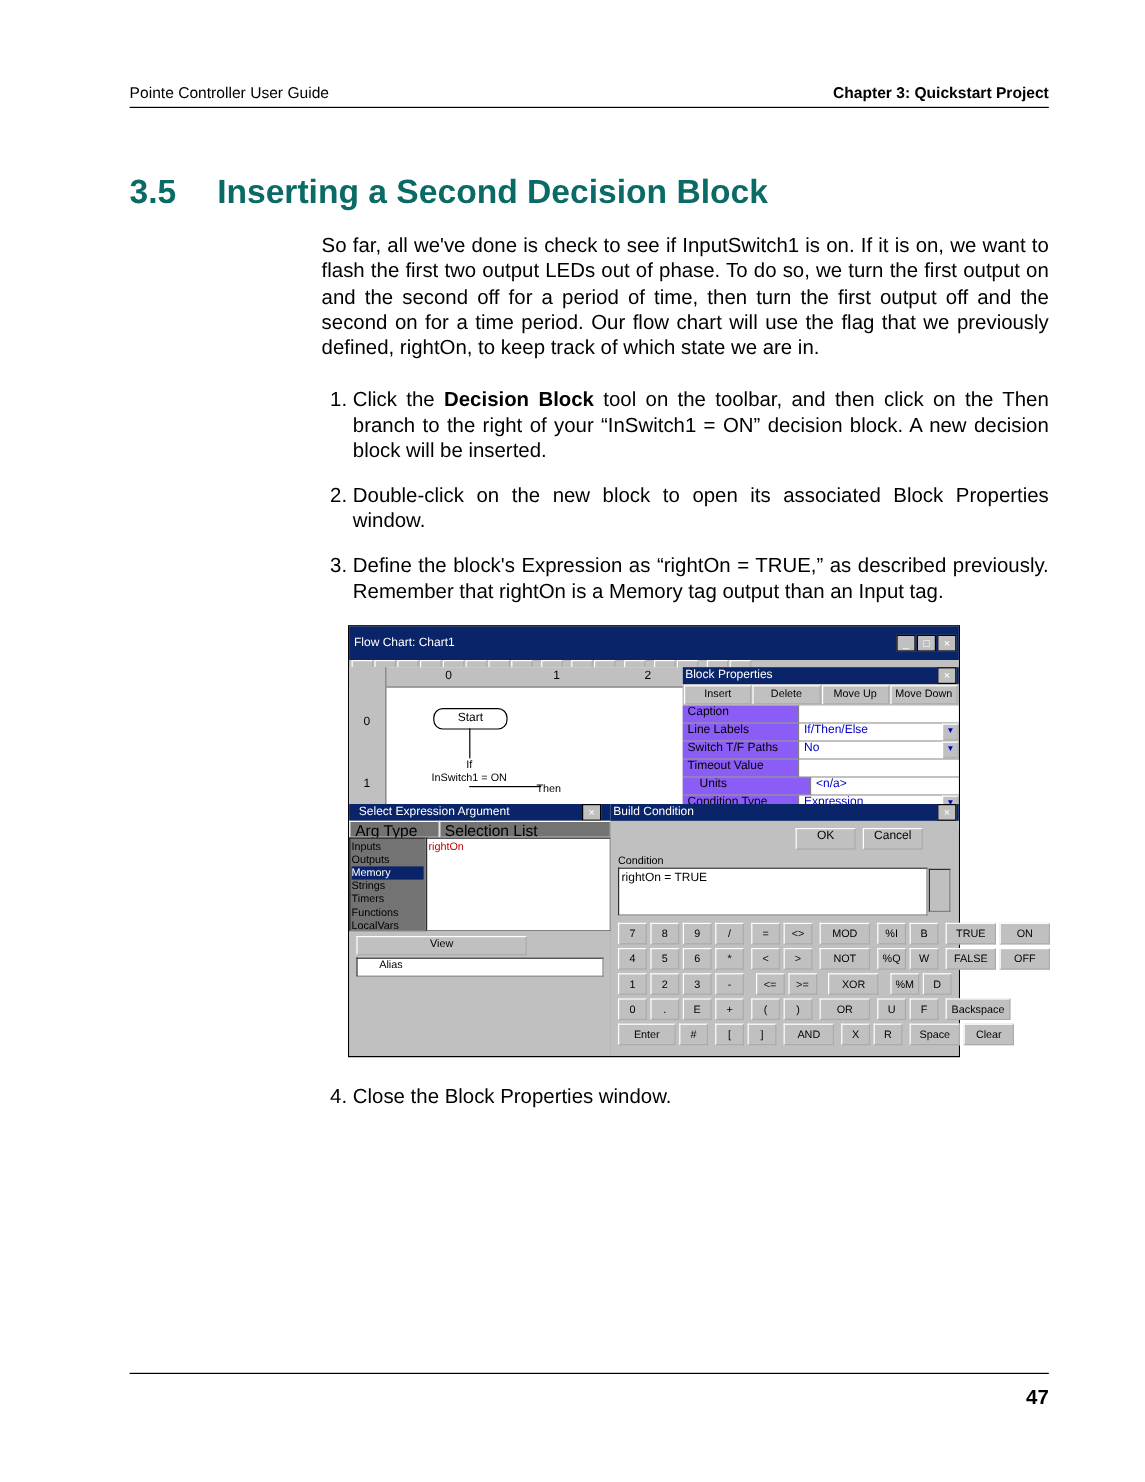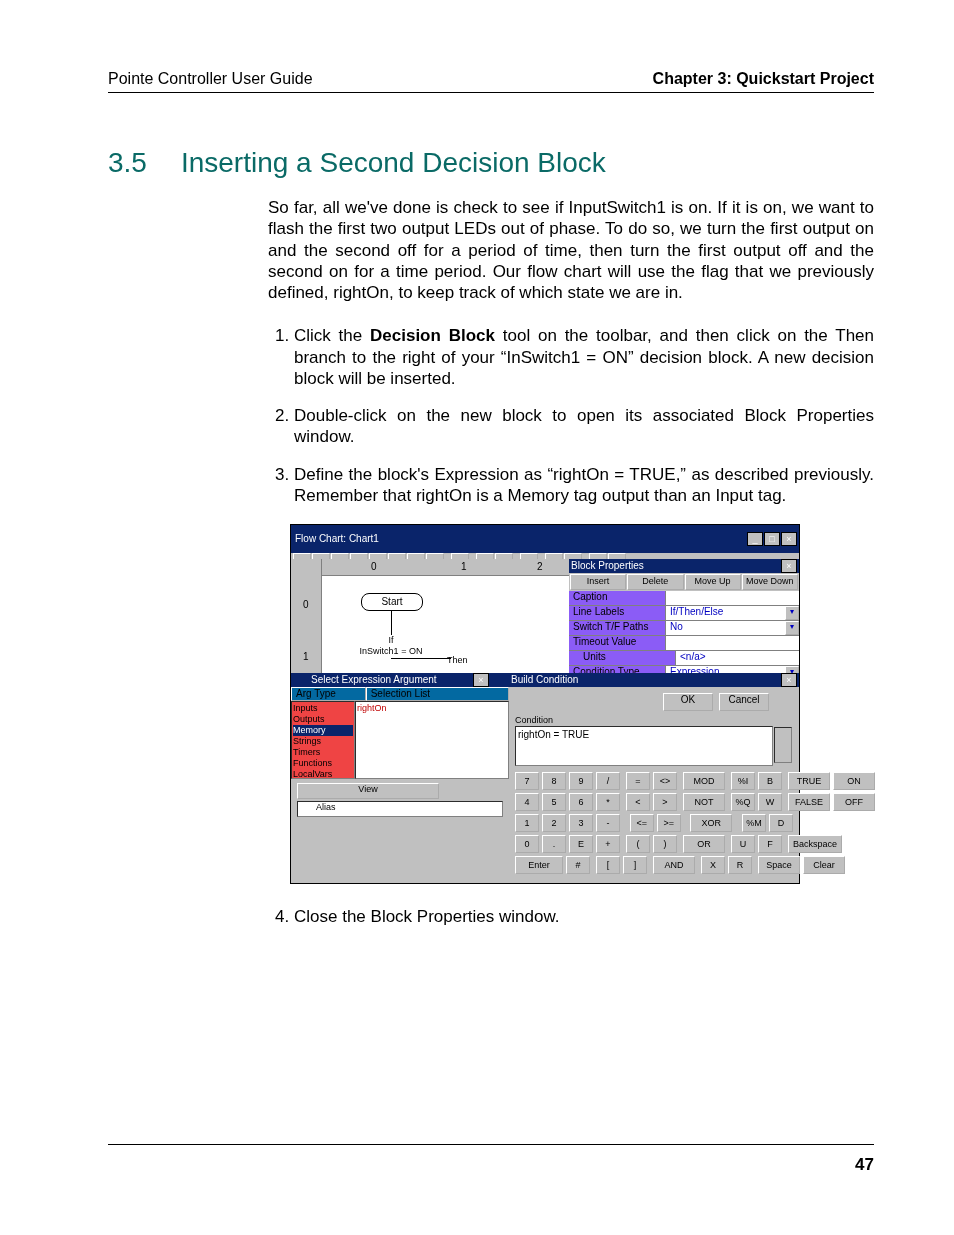--- a/index.html
+++ b/index.html
@@ -6,27 +6,27 @@
   body{
     width:954px;height:1235px;
     background:#fff;
     font-family:"Segoe UI",Arial,sans-serif;
     color:#000;
     position:relative;
   }
   .page{padding:70px 80px 0 108px}
   .running-head{
     display:flex;justify-content:space-between;
-    font-size:16px;padding-bottom:4px;border-bottom:1px solid #000;
+    font-size:13px;padding-bottom:4px;border-bottom:1px solid #000;
     margin-bottom:54px;
   }
   .running-head .right{font-weight:700}
   .sec-row{display:flex;gap:34px;margin-bottom:18px}
   .sec-num,.sec-title{
-    font-family:Arial,sans-serif;font-weight:400;font-size:28px;
+    font-family:Arial,sans-serif;font-weight:700;font-size:28px;
     color:#0a6a66;
   }
   .body-text{margin-left:160px;font-size:17px;line-height:1.25;text-align:justify}
   .intro{margin-bottom:22px}
   ol.steps{margin:0 0 18px 0;padding-left:26px}
   ol.steps li{margin-bottom:16px;text-align:justify}
   .bold{font-weight:700}
 
   
   .shot{
@@ -70,25 +70,25 @@
   .bp .val{flex:1;background:#fff;color:#0000c0;padding-left:4px;position:relative}
   .bp .btnrow{display:flex;gap:1px;padding:1px}
   .bp .btn{flex:1;height:14px;background:#c0c0c0;border:1px outset #fff;
            display:flex;align-items:center;justify-content:center;font-size:9px}
   .dd{position:absolute;right:0;top:0;width:12px;height:12px;background:#c0c0c0;
       border:1px outset #fff;font-size:8px;text-align:center}
   
   .sea{position:absolute;left:0;top:148px;width:218px;bottom:0;background:#c0c0c0;
        border-right:1px solid #808080}
   .sea .hdr{height:14px;background:#0a246a;color:#fff;display:flex;
-            justify-content:space-between;align-items:center;padding:0 20px}
+            justify-content:space-between;align-items:center;padding:0 8px}
   .sea .cols{display:flex;height:14px}
-  .sea .ch{flex:1;border:1px outset #fff;background:#0369a1;padding-left:4px;font-size:10px}
+  .sea .ch{flex:1;border:1px outset #fff;background:#737373;padding-left:4px;font-size:13px}
   .sea .body{display:flex;height:78px}
-  .sea .list{width:60px;background:#ef4444;border:1px inset #808080;font-size:9px;
+  .sea .list{width:60px;background:#737373;border:1px inset #808080;font-size:9px;
              line-height:11px;padding:1px}
   .sea .list .sel{background:#0a246a;color:#fff}
   .sea .pick{flex:1;background:#fff;border:1px inset #808080;color:#c00000;
              font-size:9px;padding:1px}
   .sea .viewbtn,.sea .alias{height:14px;border:1px outset #fff;background:#c0c0c0;
              margin:4px 70px 0 6px;text-align:center;font-size:9px}
   .sea .alias{background:#fff;border:1px inset #808080;text-align:left;padding-left:18px;
               margin:2px 6px 0 6px}
   
   .bc{position:absolute;left:218px;top:148px;right:0;bottom:0;background:#c0c0c0}

